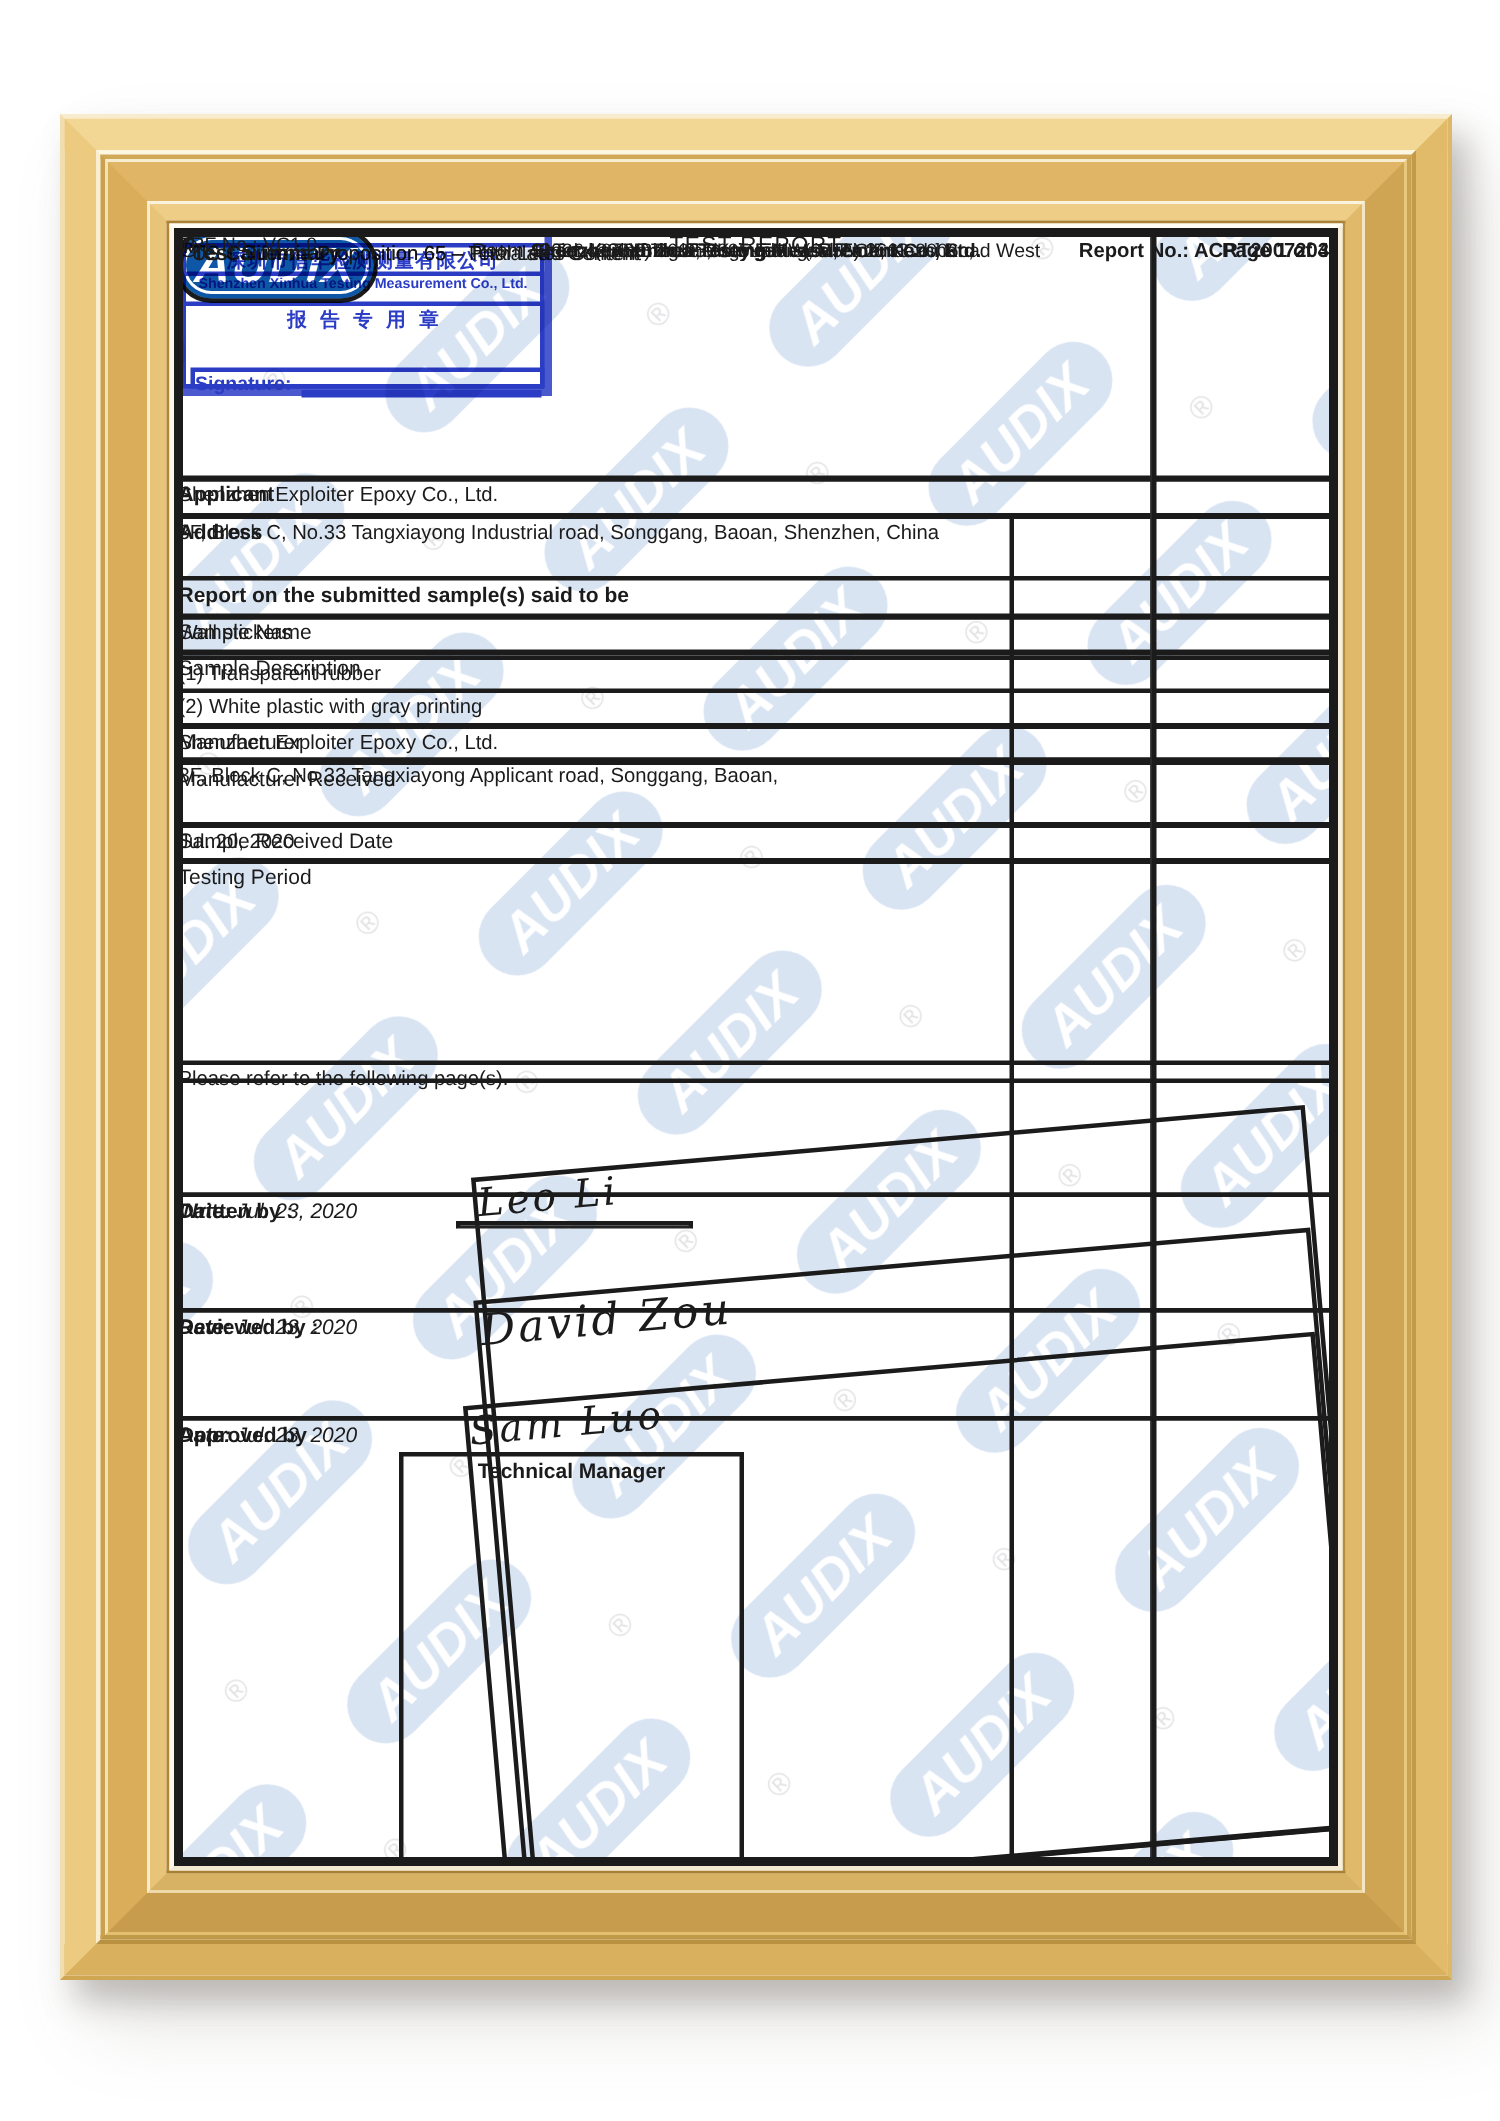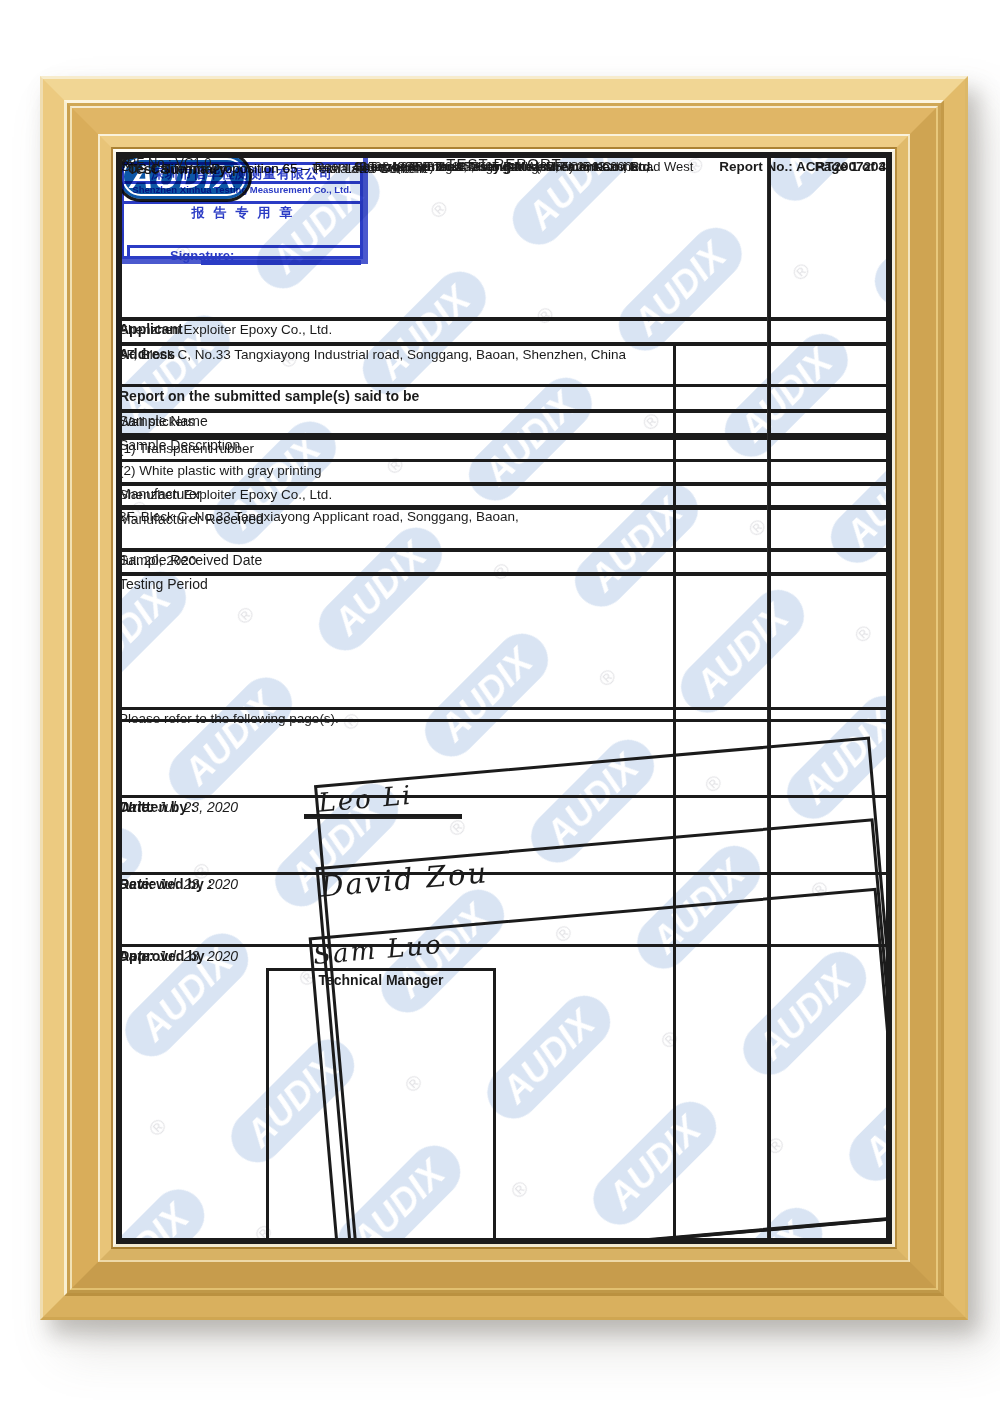--- a/index.html
+++ b/index.html
@@ -58,21 +58,21 @@
   .date-lab{left:508px;font-style:italic;}
   
   .stamp{
     left:112px;top:700px;width:252px;height:112px;box-sizing:border-box;
     border:5px solid rgba(43,60,197,.85);color:#2b3cc5;mix-blend-mode:multiply;
   }
   .stamp .cn1{position:absolute;left:0;top:5px;width:100%;text-align:center;font-size:13px;font-weight:bold;letter-spacing:1px;}
   .stamp .en1{position:absolute;left:0;top:24px;width:100%;text-align:center;font-size:9.5px;font-weight:bold;}
   .stamp .cn2{position:absolute;left:0;top:44px;width:100%;text-align:center;font-size:13px;font-weight:bold;letter-spacing:9px;text-indent:9px;}
   .stamp .en2{position:absolute;left:0;top:70px;width:100%;text-align:center;font-size:13.5px;font-weight:bold;word-spacing:4px;}
-  .stamp .sg{position:absolute;left:6px;top:88px;font-size:13px;font-weight:bold;padding-left:40px;}
+  .stamp .sg{position:absolute;left:6px;top:88px;font-size:13px;font-weight:bold;}
   .stamp .sgline{position:absolute;left:80px;top:103px;width:160px;border-bottom:2px solid #2b3cc5;}
   
   .footer{left:0;top:1004px;width:100%;text-align:center;font-size:13px;line-height:17px;}
   .trf{right:52px;top:1004px;font-size:13px;}
 </style>
 </head>
 <body>
 
 <div class="frame">
  <div class="f2">

